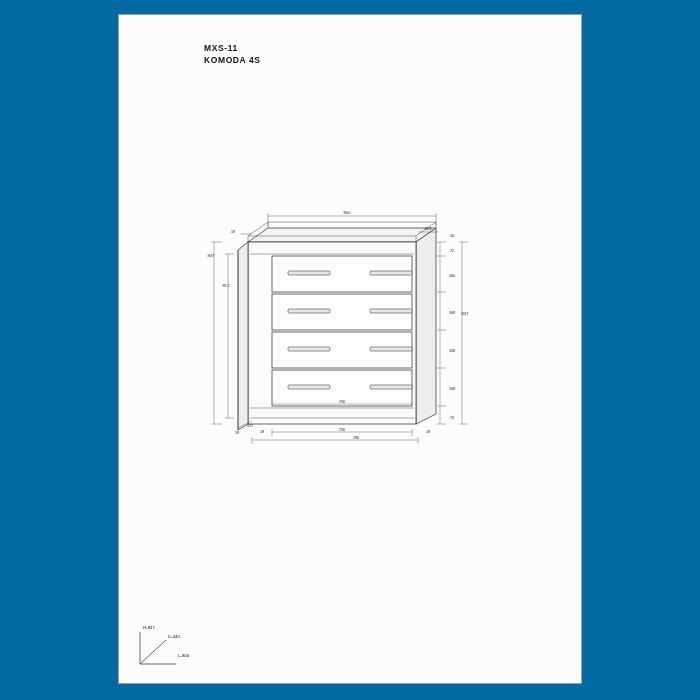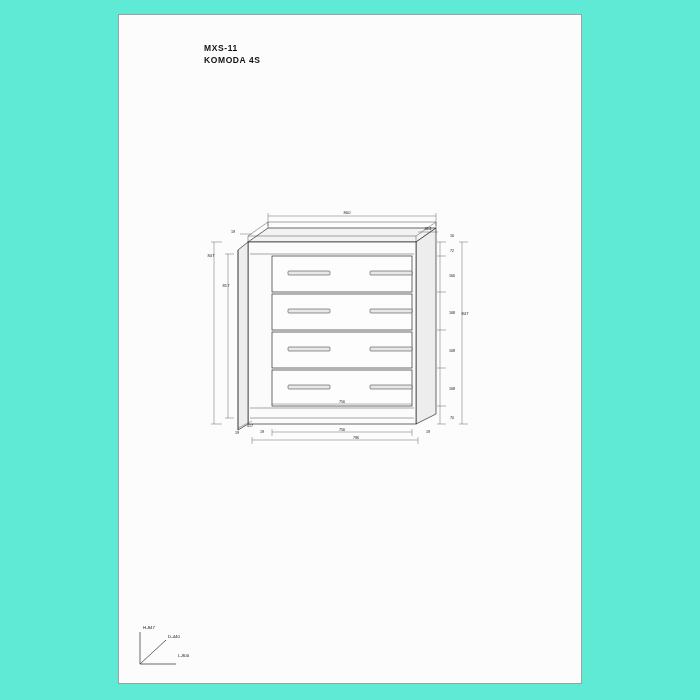--- a/index.html
+++ b/index.html
@@ -11,21 +11,21 @@
     width: 700px;
     height: 700px;
     font-family: "Liberation Sans", sans-serif;
     overflow: hidden;
   }
   #sheet {
     position: absolute;
     left: 0; top: 0;
     width: 700px;
     height: 700px;
-    background: #5eead4;
+    background: #0369a1;
   }
   
   .sheet-frame {
     position: absolute;
     left: 118px;
     top: 14px;
     width: 464px;
     height: 670px;
     border: 1px solid #9aa0a6;
     background: #fcfcfc;

